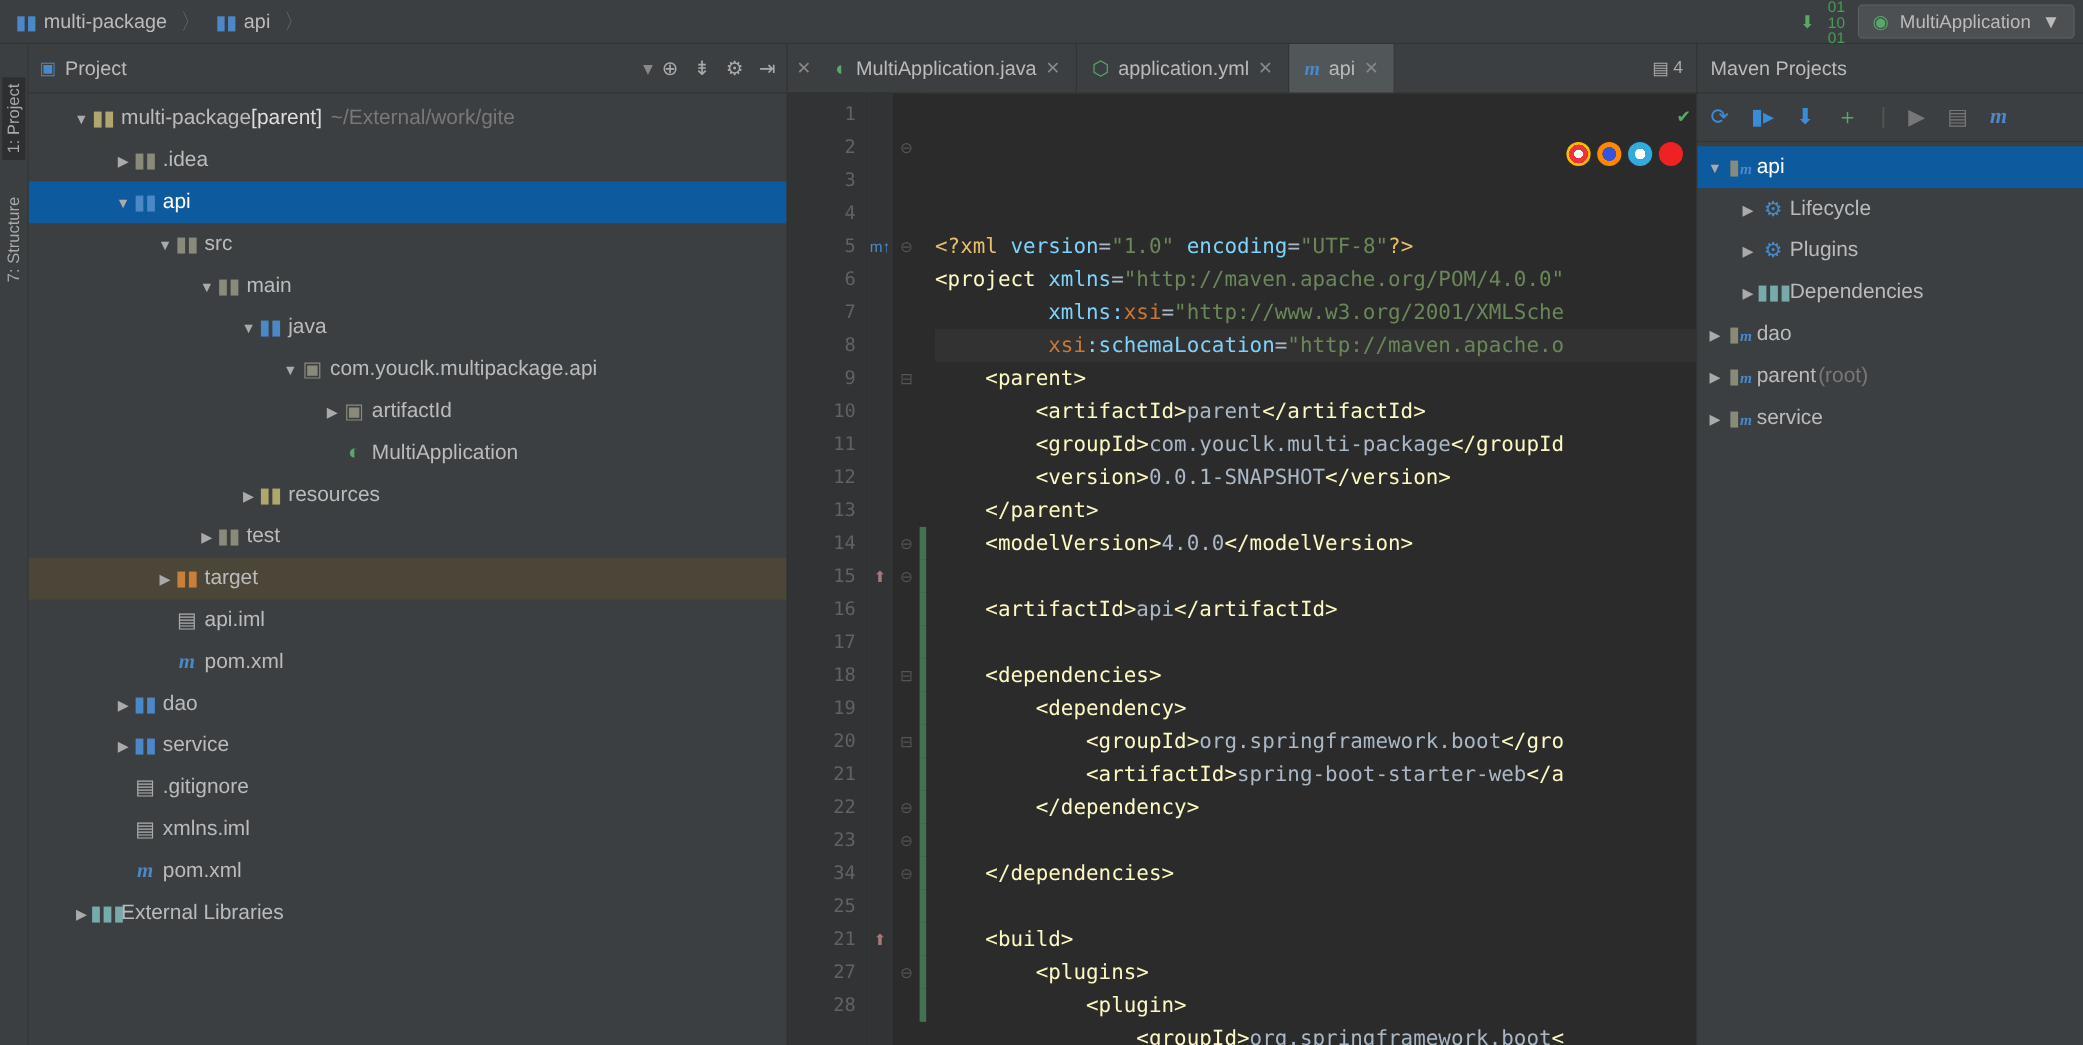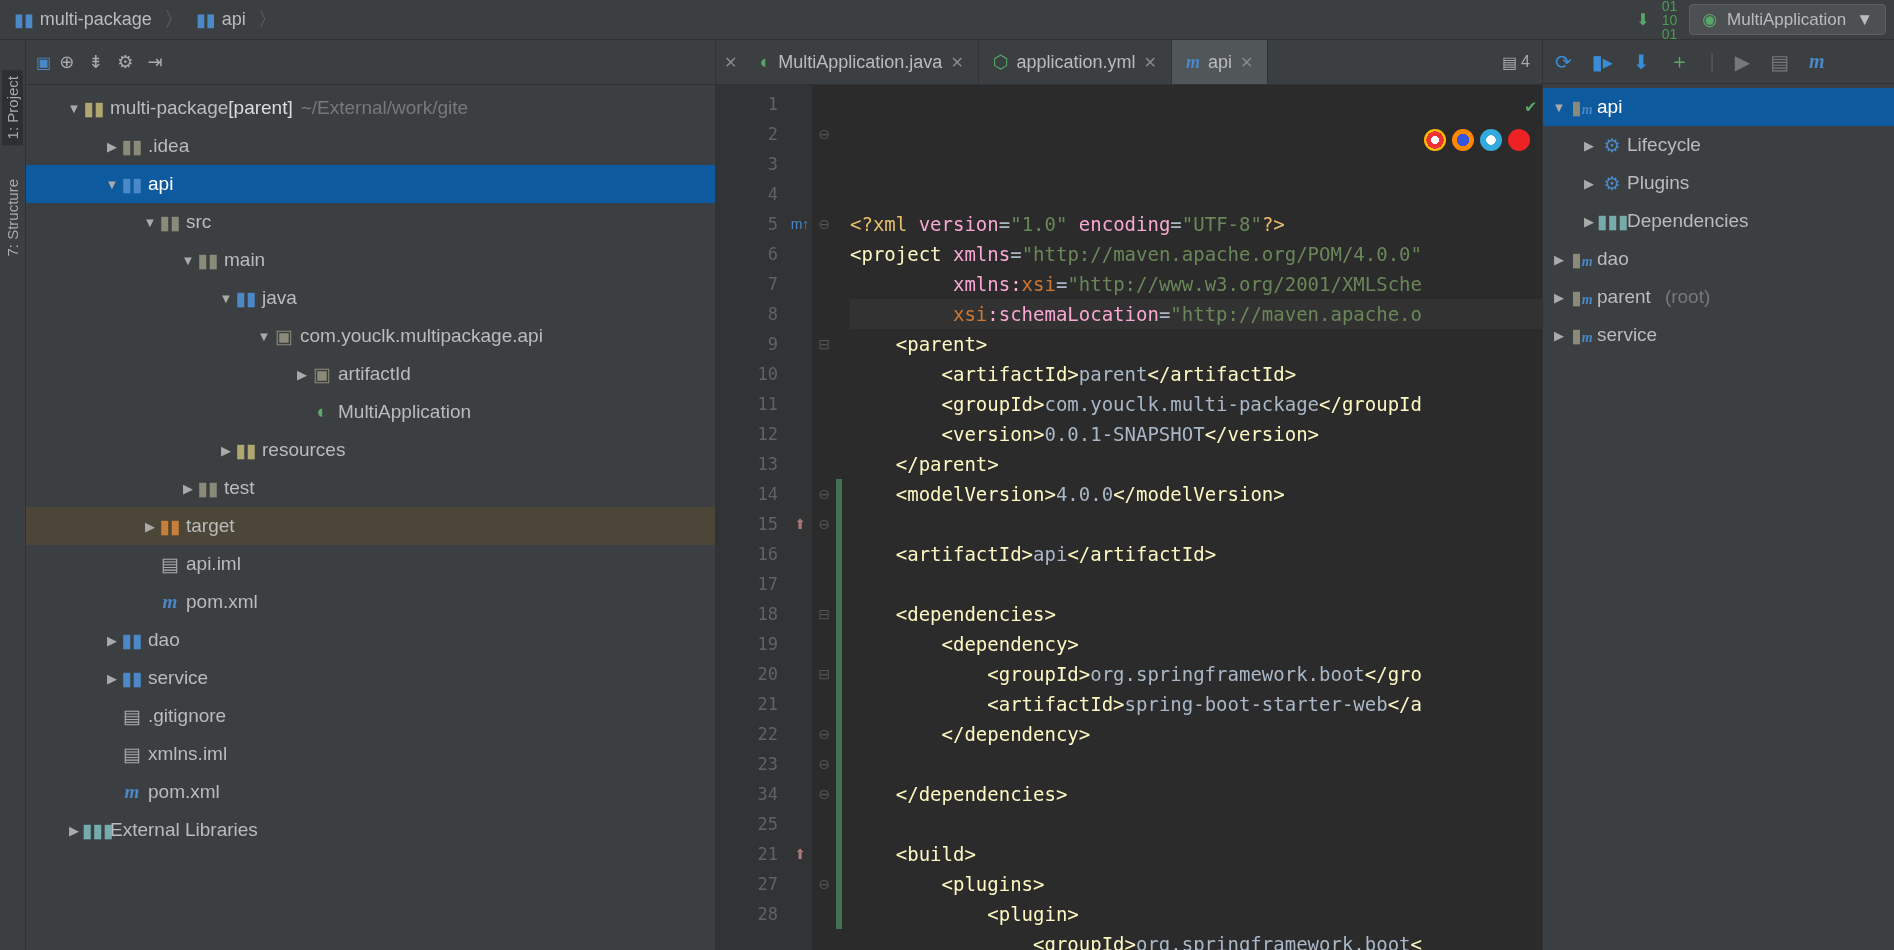--- a/index.html
+++ b/index.html
@@ -60,21 +60,21 @@
 .gutter-marks div { height: 30px; display:flex; align-items:center; justify-content:center; font-size:14px;}
 .fold-gutter { width: 24px; background: #2b2b2b; padding-top: 4px; color: #555; font-size: 14px; }
 .fold-gutter div { height: 30px; text-align:center; line-height:30px;}
 .change-bar { width: 6px; background: #2b2b2b; padding-top: 4px; }
 .change-bar div { height: 30px; }
 .change-bar .added { background: #447152; }
 .code { flex: 1; padding: 4px 0 0 8px; font-family: "Menlo", "Consolas", monospace; font-size: 19px; line-height: 30px; color: #a9b7c6; white-space: pre; overflow: hidden; position: relative; }
 .code .line { height: 30px; }
 .code .hl-line { background: #323232; }
 .tag { color: #fef9c3; }
-.attr { color: #f9a8d4; }
+.attr { color: #7dd3fc; }
 .str { color: #6a8759; }
 .kw { color: #cc7832; }
 .pi { color: #e8bf6a; }
 .browser-icons { position: absolute; top: 44px; right: 12px; display:flex; gap:6px; }
 .browser-icons span { width:22px;height:22px;border-radius:50%;display:inline-block; }
 
 .maven-panel { width: 352px; background: #3c3f41; border-left: 1px solid #323232; display: flex; flex-direction: column; }
 .maven-header { height: 45px; border-bottom: 1px solid #323232; display: flex; align-items: center; padding: 0 12px; font-size: 18px; }
 .maven-toolbar { height: 44px; display:flex; align-items:center; gap: 20px; padding: 0 12px; color:#9aa; font-size: 20px; border-bottom: 1px solid #323232;}
 .maven-tree { padding: 4px 0; }
@@ -117,20 +117,24 @@
       <span>1: Project</span>
     </div>
     <div class="rail-item">
       <span>7: Structure</span>
     </div>
   </div>
 
   <div class="project-panel">
     <div class="project-header">
       <span style="color:#4a88c7">▣</span>
+      <div class="title">
+        <span>Project</span>
+        <span style="margin-left:auto;color:#888">▾</span>
+      </div>
       <div class="toolbar-icons">
         <span>⊕</span>
         <span>⇟</span>
         <span>⚙</span>
         <span>⇥</span>
       </div>
     </div>
     <div class="tree" id="project-tree">
         <div class="tree-row">
           <span class="tree-indent" style="width:40px"></span>
@@ -416,20 +420,23 @@
           <span style="background:radial-gradient(circle,#fff 25%,#e33 26% 55%,#fb0 56% 80%,#3a3 81%)"></span>
           <span style="background:radial-gradient(circle,#35d 40%,#f80 41%)"></span>
           <span style="background:radial-gradient(circle,#fff 30%,#3ad 31%)"></span>
           <span style="background:#e22"></span>
         </div>
       <div class="line"><span class="pi">&lt;?xml</span> <span class="attr">version</span>=<span class="str">"1.0"</span> <span class="attr">encoding</span>=<span class="str">"UTF-8"</span><span class="pi">?&gt;</span></div><div class="line"><span class="tag">&lt;project</span> <span class="attr">xmlns</span>=<span class="str">"http://maven.apache.org/POM/4.0.0"</span></div><div class="line">         <span class="attr">xmlns:</span><span class="kw">xsi</span>=<span class="str">"http://www.w3.org/2001/XMLSche</span></div><div class="line hl-line">         <span class="kw">xsi</span><span class="attr">:schemaLocation</span>=<span class="str">"http://maven.apache.o</span></div><div class="line">    <span class="tag">&lt;parent&gt;</span></div><div class="line">        <span class="tag">&lt;artifactId&gt;</span>parent<span class="tag">&lt;/artifactId&gt;</span></div><div class="line">        <span class="tag">&lt;groupId&gt;</span>com.youclk.multi-package<span class="tag">&lt;/groupId</span></div><div class="line">        <span class="tag">&lt;version&gt;</span>0.0.1-SNAPSHOT<span class="tag">&lt;/version&gt;</span></div><div class="line">    <span class="tag">&lt;/parent&gt;</span></div><div class="line">    <span class="tag">&lt;modelVersion&gt;</span>4.0.0<span class="tag">&lt;/modelVersion&gt;</span></div><div class="line">&nbsp;</div><div class="line">    <span class="tag">&lt;artifactId&gt;</span>api<span class="tag">&lt;/artifactId&gt;</span></div><div class="line">&nbsp;</div><div class="line">    <span class="tag">&lt;dependencies&gt;</span></div><div class="line">        <span class="tag">&lt;dependency&gt;</span></div><div class="line">            <span class="tag">&lt;groupId&gt;</span>org.springframework.boot<span class="tag">&lt;/gro</span></div><div class="line">            <span class="tag">&lt;artifactId&gt;</span>spring-boot-starter-web<span class="tag">&lt;/a</span></div><div class="line">        <span class="tag">&lt;/dependency&gt;</span></div><div class="line">&nbsp;</div><div class="line">    <span class="tag">&lt;/dependencies&gt;</span></div><div class="line">&nbsp;</div><div class="line">    <span class="tag">&lt;build&gt;</span></div><div class="line">        <span class="tag">&lt;plugins&gt;</span></div><div class="line">            <span class="tag">&lt;plugin&gt;</span></div><div class="line">                <span class="tag">&lt;groupId&gt;</span>org.springframework.boot<span class="tag">&lt;</span></div></div>
     </div>
   </div>
 
   <div class="maven-panel">
+    <div class="maven-header">
+      <span>Maven Projects</span>
+    </div>
     <div class="maven-toolbar">
       <span style="color:#3a8cd6">⟳</span>
       <span style="color:#3a8cd6">▮▸</span>
       <span style="color:#3a8cd6">⬇</span>
       <span style="color:#59a869">＋</span>
       <span style="color:#555">|</span>
       <span style="color:#777">▶</span>
       <span style="color:#777">▤</span>
       <span style="color:#3a8cd6"><span class="icon-m">m</span></span>
     </div>
@@ -462,21 +469,21 @@
           <span style="width:8px;display:inline-block"></span>
           <span class="maven-arrow">▶</span>
           <span style="width:30px;text-align:center"><span style="color:#8a8a7a">▮</span><span class="icon-m" style="font-size:14px">m</span></span>
           <span>dao</span>
         </div>
         <div class="maven-row">
           <span style="width:8px;display:inline-block"></span>
           <span class="maven-arrow">▶</span>
           <span style="width:30px;text-align:center"><span style="color:#8a8a7a">▮</span><span class="icon-m" style="font-size:14px">m</span></span>
           <span>parent</span>
-          <span style="color:#787878;margin-left:14px">(root)</span>
+          <span style="color:#787878;margin-left:2px">(root)</span>
         </div>
         <div class="maven-row">
           <span style="width:8px;display:inline-block"></span>
           <span class="maven-arrow">▶</span>
           <span style="width:30px;text-align:center"><span style="color:#8a8a7a">▮</span><span class="icon-m" style="font-size:14px">m</span></span>
           <span>service</span>
         </div>
       </div>
   </div>
 </div>

